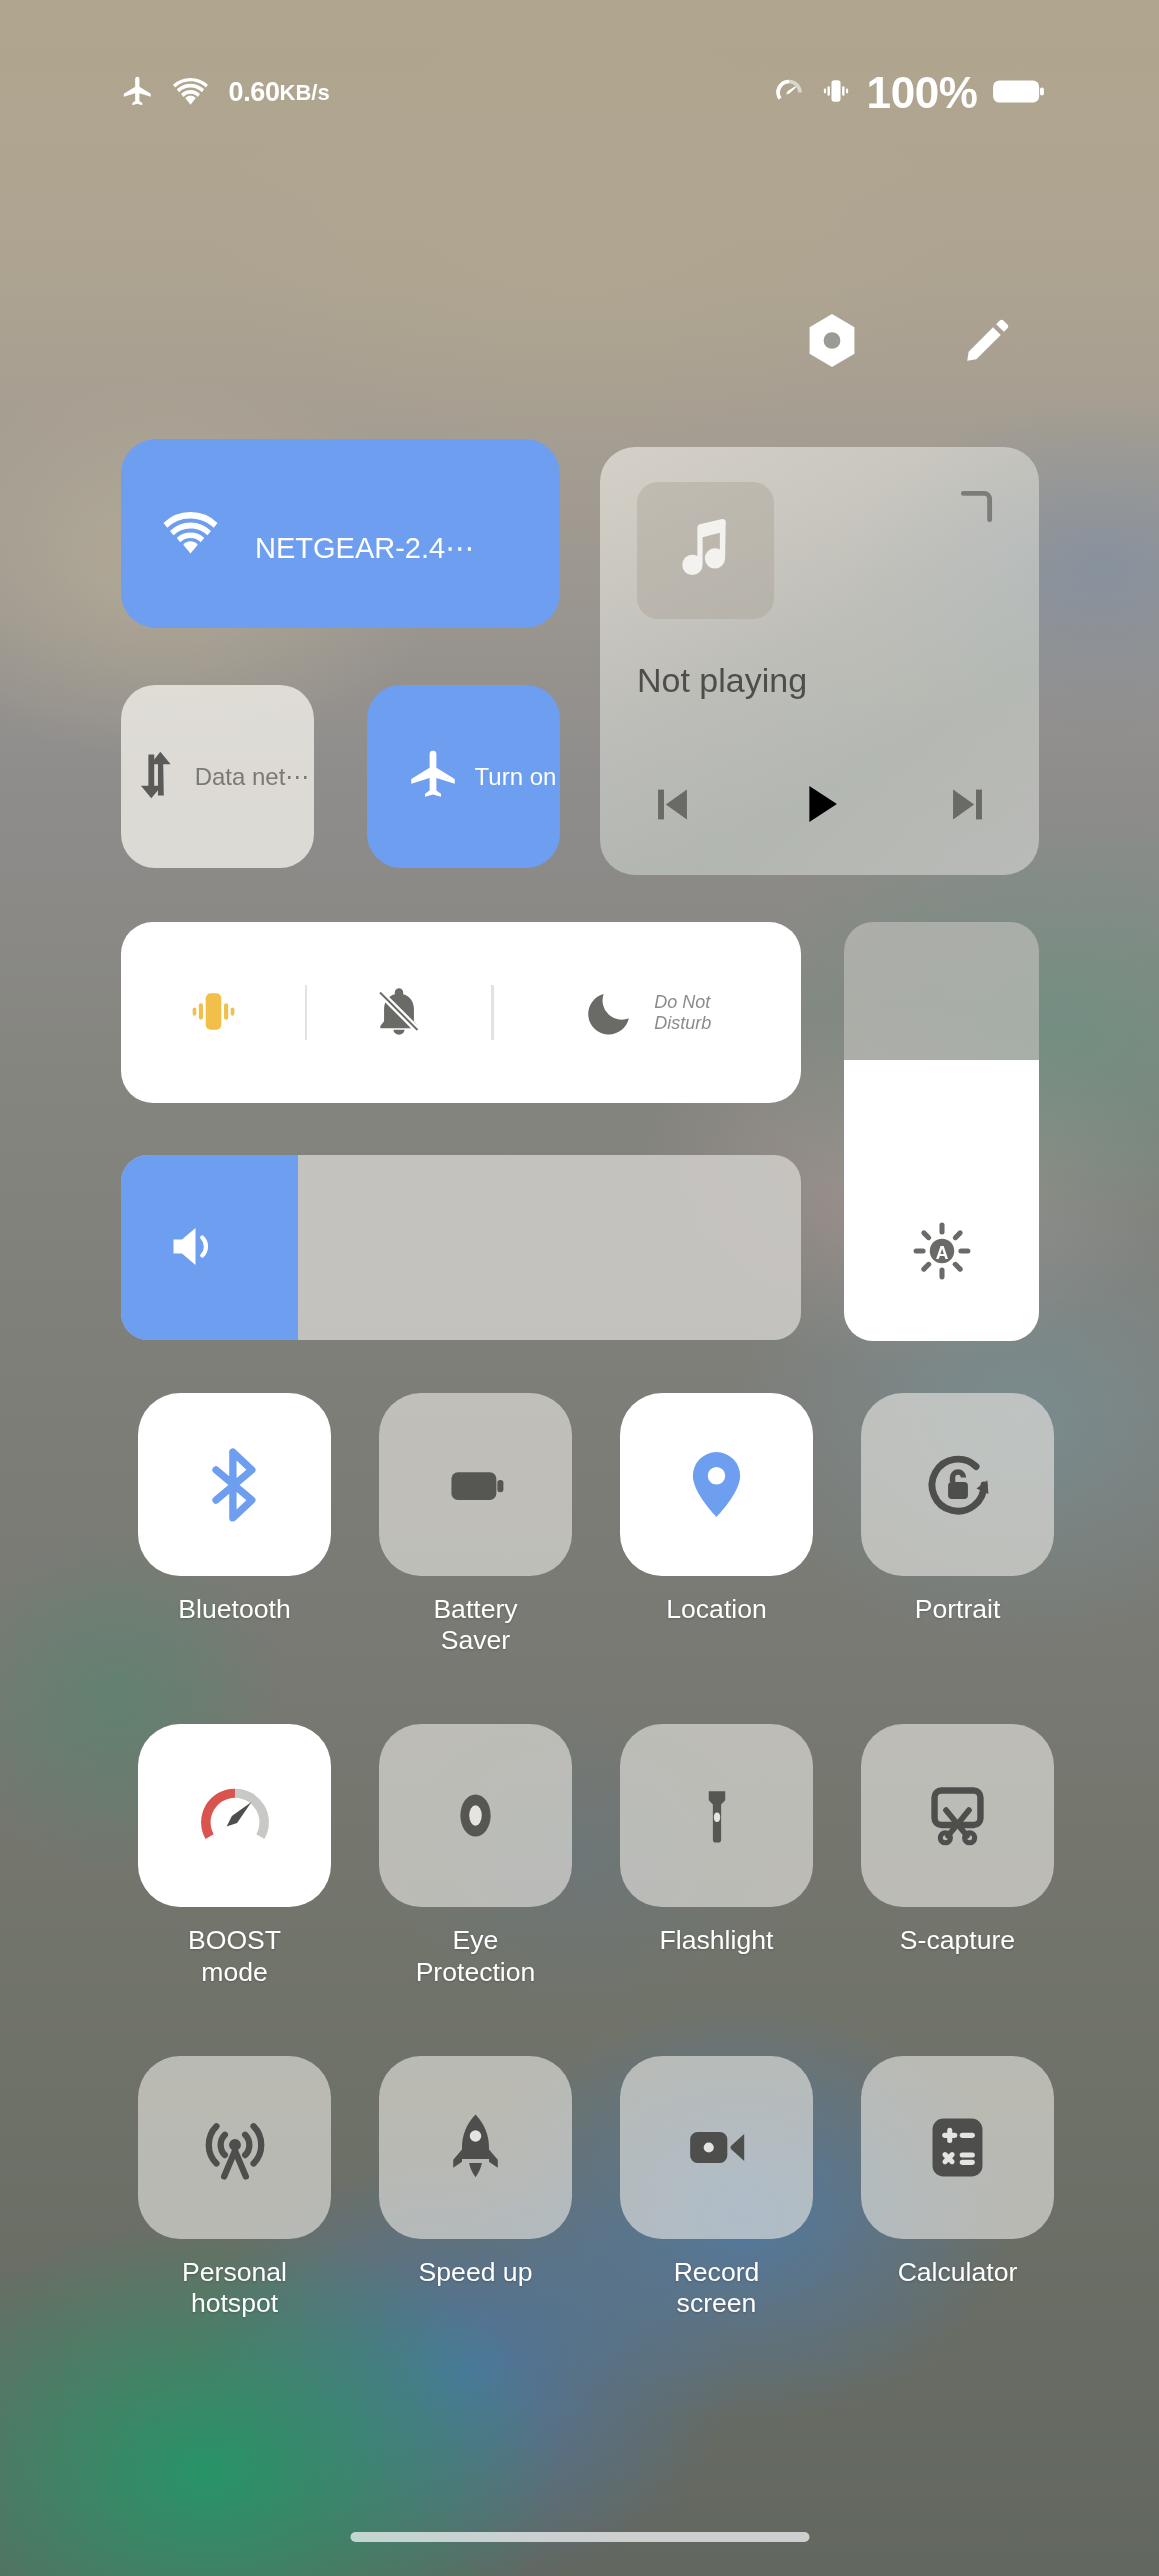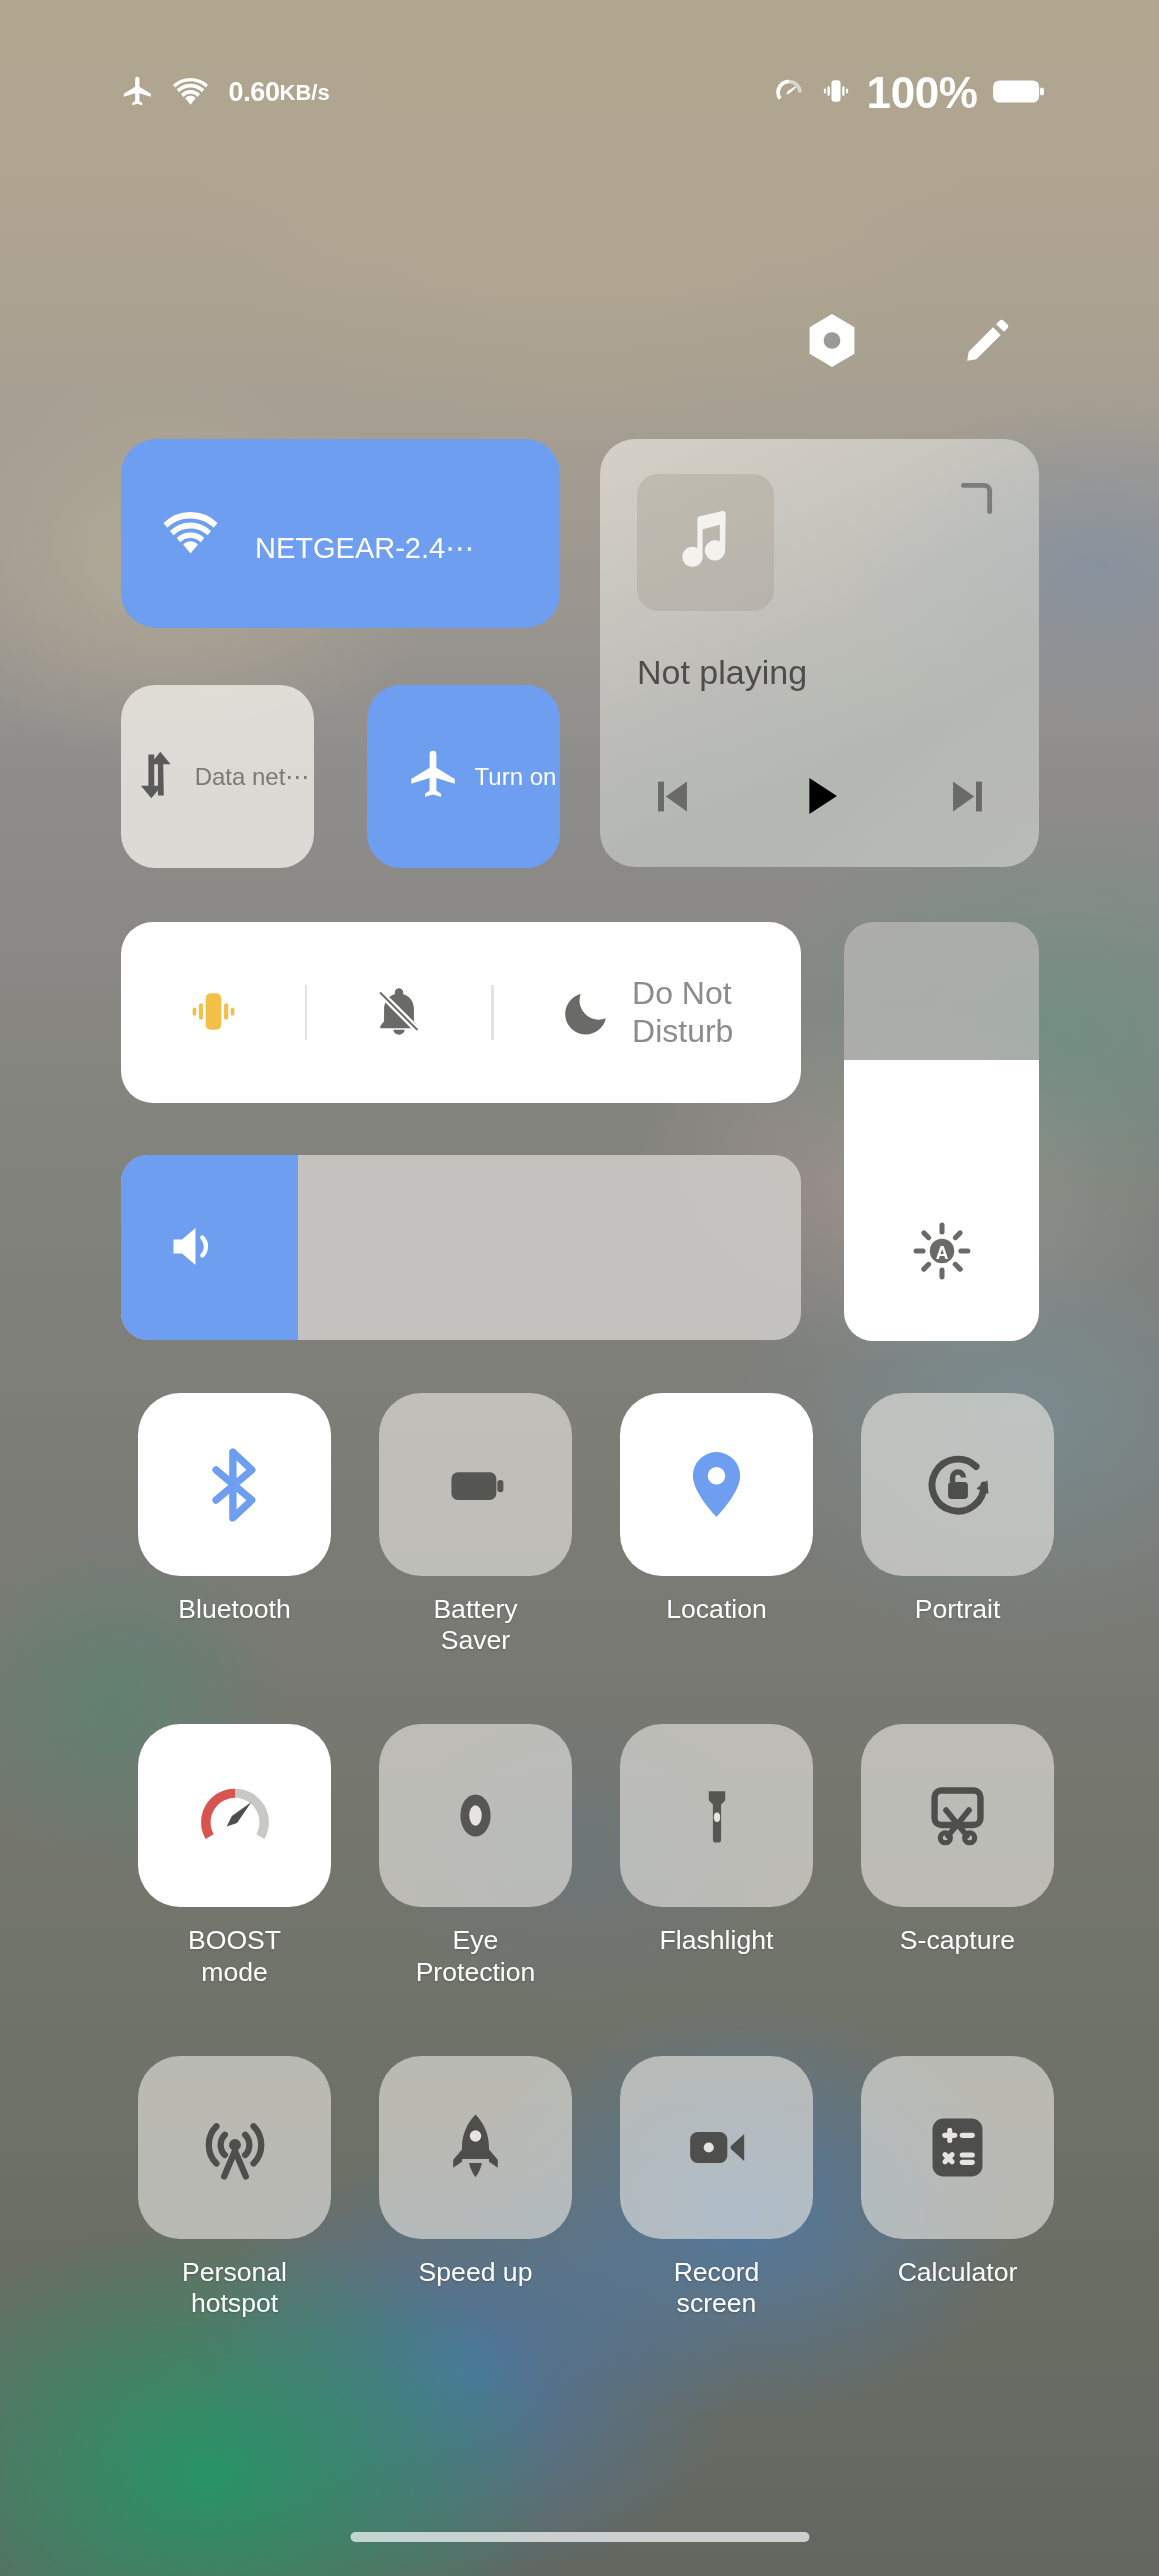--- a/index.html
+++ b/index.html
@@ -115,21 +115,21 @@
     gap: 13px; cursor: pointer;
   }
   .sq-tile .label { font-size: 24px; white-space: nowrap; }
   .sq-tile.off { left: 0; background: rgba(238,235,229,0.82); }
   .sq-tile.off .label { color: #7b7974; }
   .sq-tile.on  { left: 246px; background: #6e9ef0; padding-left: 33px; }
   .sq-tile.on .label { color: #ffffff; }
 
   
   #media-panel {
-    position: absolute; right: 0; top: 0;
+    position: absolute; right: 0; top: 8px;
     width: 439px; height: 428px;
     border-radius: 35px;
     background: linear-gradient(150deg,
         rgba(232,228,220,0.72) 0%,
         rgba(214,216,210,0.62) 45%,
         rgba(206,214,205,0.58) 70%,
         rgba(216,216,214,0.62) 100%);
     padding: 35px 37px 32px 37px;
   }
   #album-art {
@@ -163,22 +163,22 @@
   .sm-seg {
     height: 100%;
     display: flex; align-items: center; justify-content: center;
     gap: 17.7px; cursor: pointer;
   }
   #sm-vibrate { width: 184px; }
   #sm-silent  { width: 184px; }
   #sm-dnd     { flex: 1; }
   .sm-divider { width: 2.4px; height: 55px; background: #e2e2e2; }
   #dnd-label {
-    font-size: 32px; color: #8c8c8c; line-height: 1.16;
-    text-align: left; white-space: pre-line;
+    font-size: 18px; color: #8c8c8c; line-height: 1.16;
+    text-align: left; white-space: pre-line; font-style: italic;
   }
 
   
   #volume-slider {
     position: absolute;
     left: 121px; top: 1155px;
     width: 680px; height: 185px;
     border-radius: 27px;
     background: rgba(205,203,199,0.88);
     overflow: hidden; cursor: pointer;

